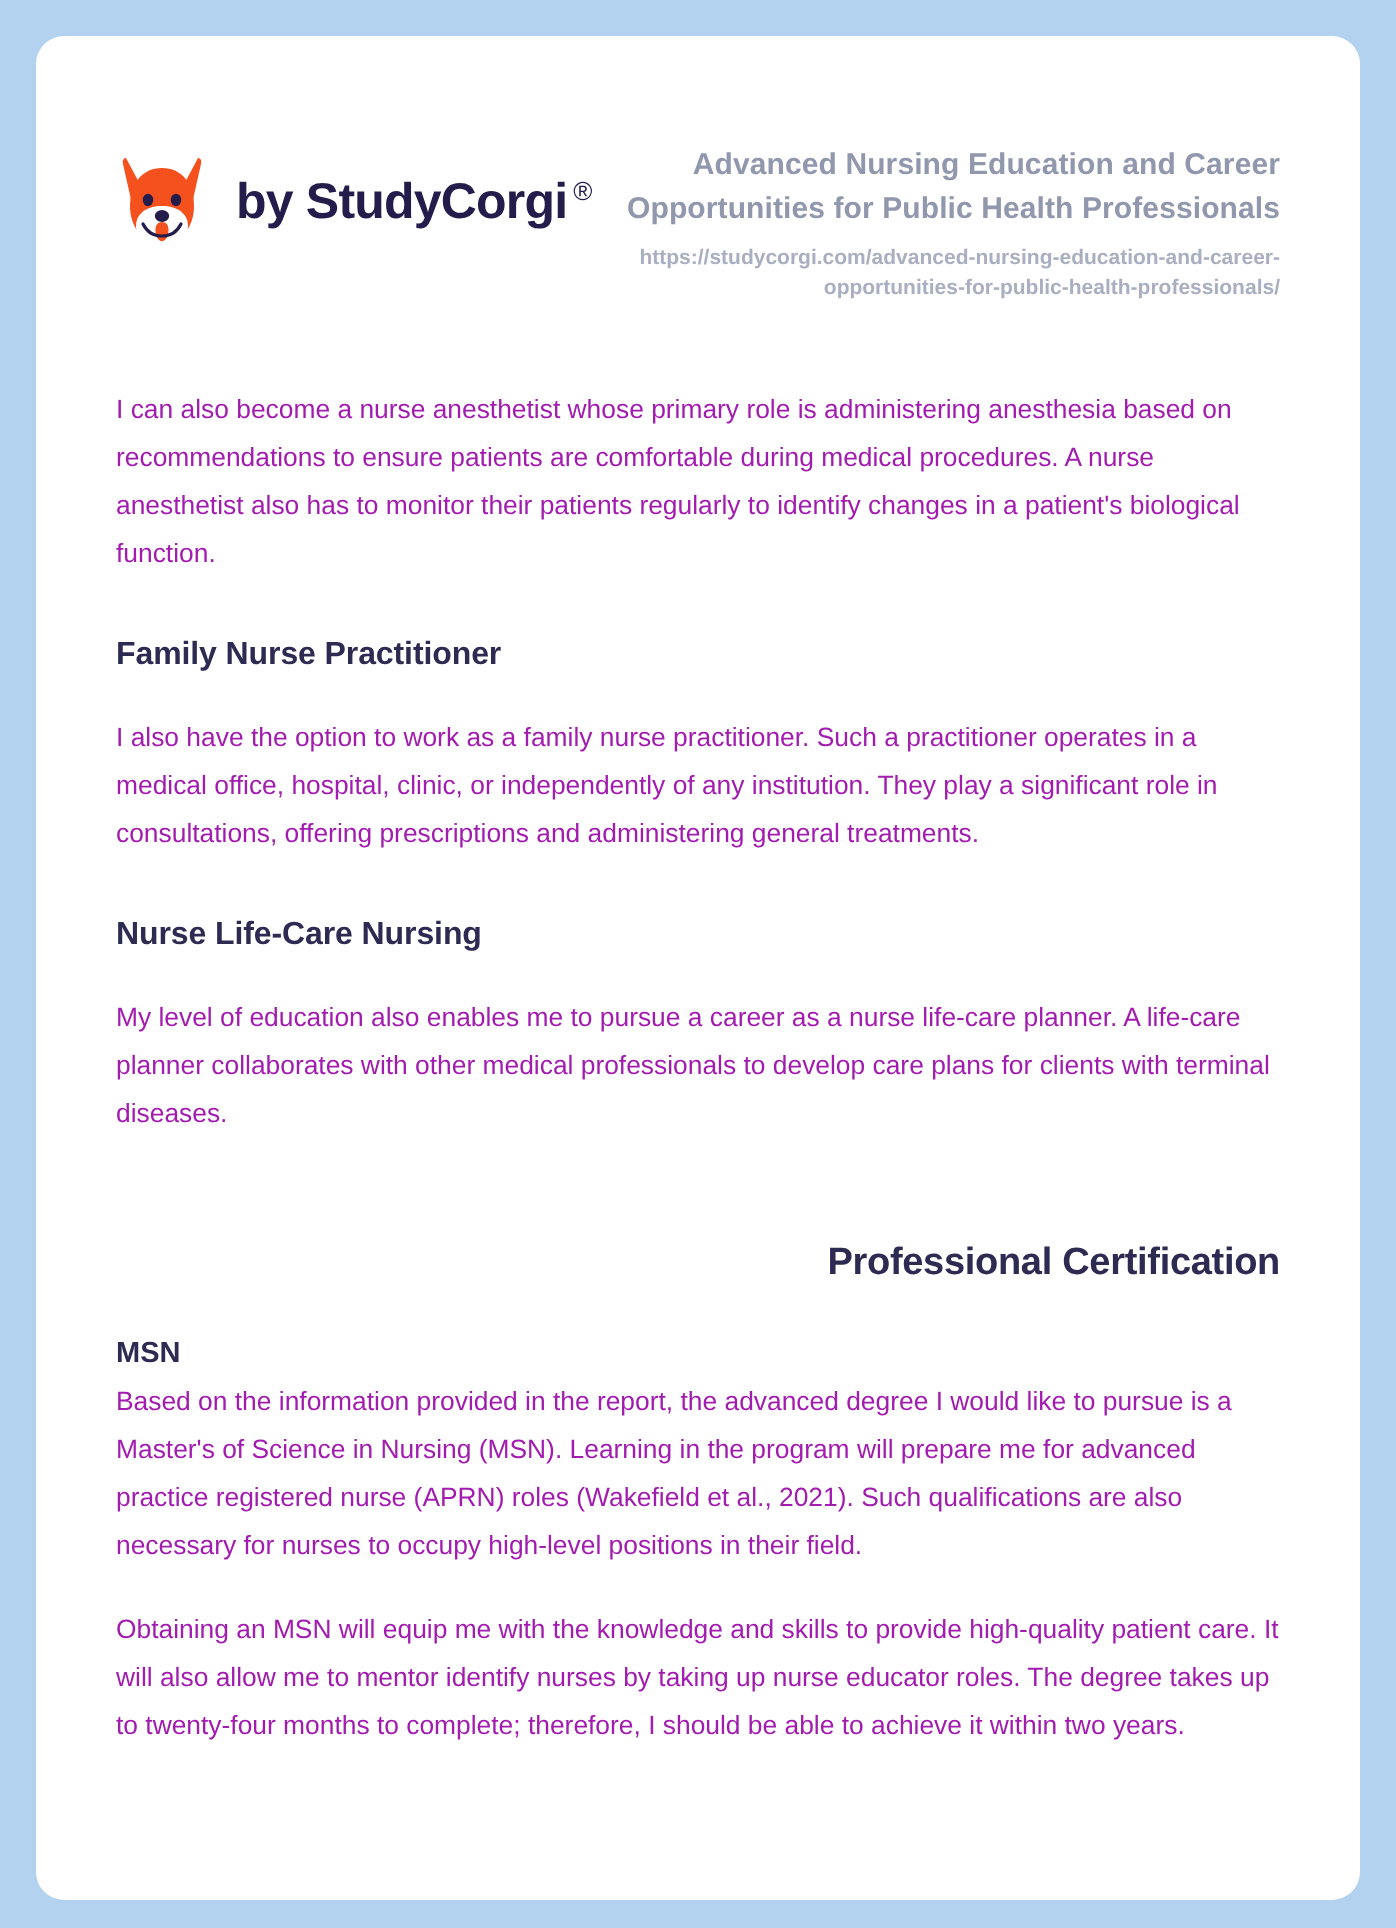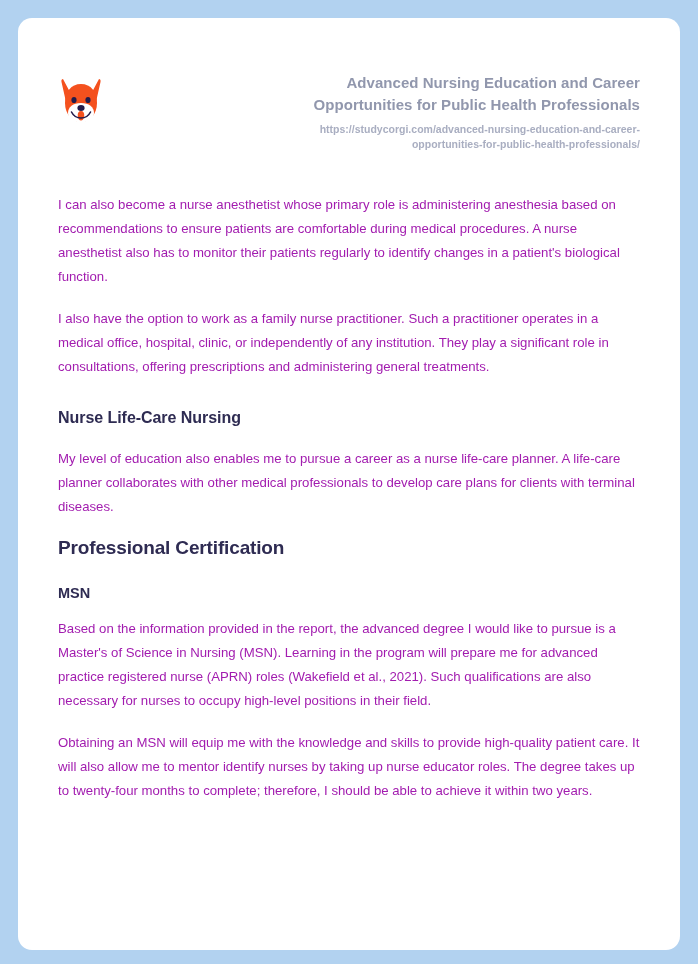--- a/index.html
+++ b/index.html
@@ -96,37 +96,38 @@
     padding: 0 40px;
     margin-top: 40px;
   }
 
   .h2 {
     color: #2e2b52;
     font-size: 19px;
     font-weight: bold;
     letter-spacing: -0.15px;
     margin-bottom: 18px;
-    margin-top: 18px;
+    margin-top: 52px;
+    text-align: right;
   }
 
   .h3 {
     color: #2e2b52;
     font-size: 16px;
     font-weight: bold;
     letter-spacing: -0.05px;
     margin-bottom: 20px;
     margin-top: 30px;
   }
 
   .h4 {
     color: #2e2b52;
     font-size: 14.5px;
     font-weight: bold;
-    margin-bottom: 16px;
+    margin-bottom: 4px;
     margin-top: 26px;
   }
 
   .para {
     color: #a21caf;
     font-size: 13.2px;
     line-height: 1.82;
     margin-bottom: 18px;
   }
 
@@ -144,31 +145,36 @@
         <path d="M5 3 C4 3 3 4 3.5 6 L8 26 L13 18 Z" fill="#f4511e"></path>
         <path d="M41 3 C42 3 43 4 42.5 6 L38 26 L33 18 Z" fill="#f4511e"></path>
         <path d="M23 8 C33 8 39 16 39 27 C39 38 32 46 23 46 C14 46 7 38 7 27 C7 16 13 8 23 8 Z" fill="#f4511e"></path>
         <path d="M23 27 C31 27 36 31 36 37 C36 43 30 46.5 23 46.5 C16 46.5 10 43 10 37 C10 31 15 27 23 27 Z" fill="#ffffff"></path>
         <ellipse cx="16" cy="24" rx="2.6" ry="3.1" fill="#241c4a"></ellipse>
         <ellipse cx="30" cy="24" rx="2.6" ry="3.1" fill="#241c4a"></ellipse>
         <ellipse cx="23" cy="32" rx="3.6" ry="3" fill="#241c4a"></ellipse>
         <path d="M23 35 C25.4 35 26.6 37 26.2 40 C25.8 43 24.6 44.6 23 44.6 C21.4 44.6 20.2 43 19.8 40 C19.4 37 20.6 35 23 35 Z" fill="#f4511e"></path>
         <path d="M13.5 36 C15.5 40 18.5 42 23 42 C27.5 42 30.5 40 32.5 36" fill="none" stroke="#241c4a" stroke-width="1.6" stroke-linecap="round"></path>
       </svg>
+      <div class="brand-wordmark">
+        <span>by StudyCorgi</span>
+        <span class="brand-reg">®</span>
+      </div>
     </div>
 
     <div class="header-meta">
       <div class="header-title">Advanced Nursing Education and Career Opportunities for Public Health Professionals</div>
       <div class="header-url">https://studycorgi.com/advanced-nursing-education-and-career-opportunities-for-public-health-professionals/</div>
     </div>
 
   </div>
 
   <div class="doc-body">
       <p class="para">I can also become a nurse anesthetist whose primary role is administering anesthesia based on recommendations to ensure patients are comfortable during medical procedures. A nurse anesthetist also has to monitor their patients regularly to identify changes in a patient's biological function.</p>
+      <div class="h3">Family Nurse Practitioner</div>
       <p class="para">I also have the option to work as a family nurse practitioner. Such a practitioner operates in a medical office, hospital, clinic, or independently of any institution. They play a significant role in consultations, offering prescriptions and administering general treatments.</p>
       <div class="h3">Nurse Life-Care Nursing</div>
       <p class="para">My level of education also enables me to pursue a career as a nurse life-care planner. A life-care planner collaborates with other medical professionals to develop care plans for clients with terminal diseases.</p>
       <div class="h2">Professional Certification</div>
       <div class="h4">MSN</div>
       <p class="para">Based on the information provided in the report, the advanced degree I would like to pursue is a Master's of Science in Nursing (MSN). Learning in the program will prepare me for advanced practice registered nurse (APRN) roles (Wakefield et al., 2021). Such qualifications are also necessary for nurses to occupy high-level positions in their field.</p>
       <p class="para">Obtaining an MSN will equip me with the knowledge and skills to provide high-quality patient care. It will also allow me to mentor identify nurses by taking up nurse educator roles. The degree takes up to twenty-four months to complete; therefore, I should be able to achieve it within two years.</p>
     </div>
 
 </div>

